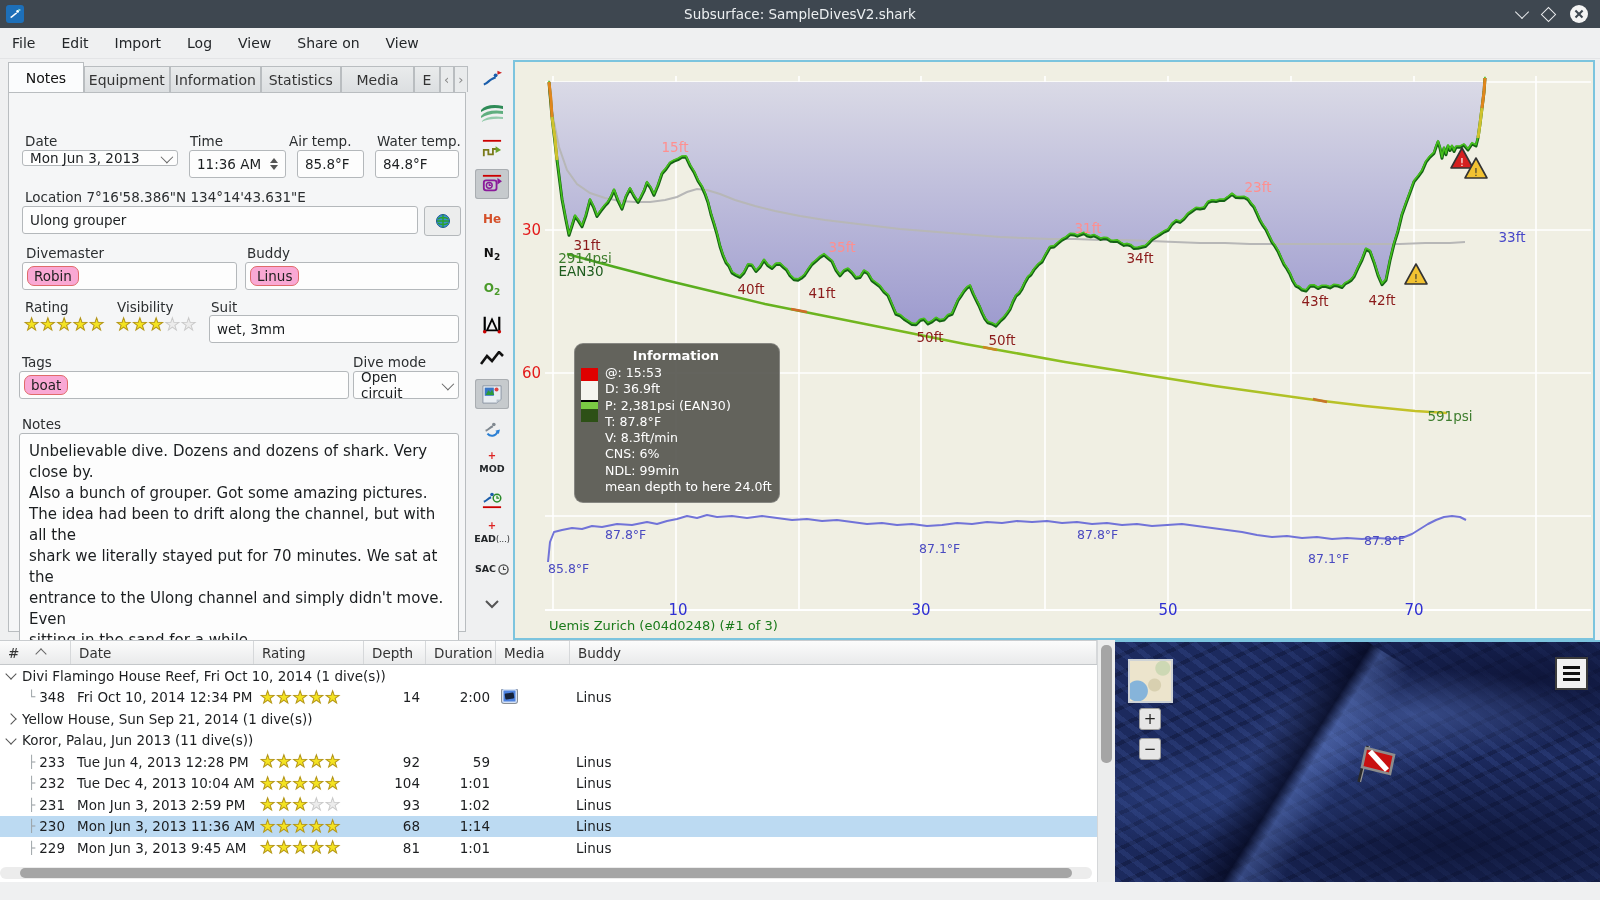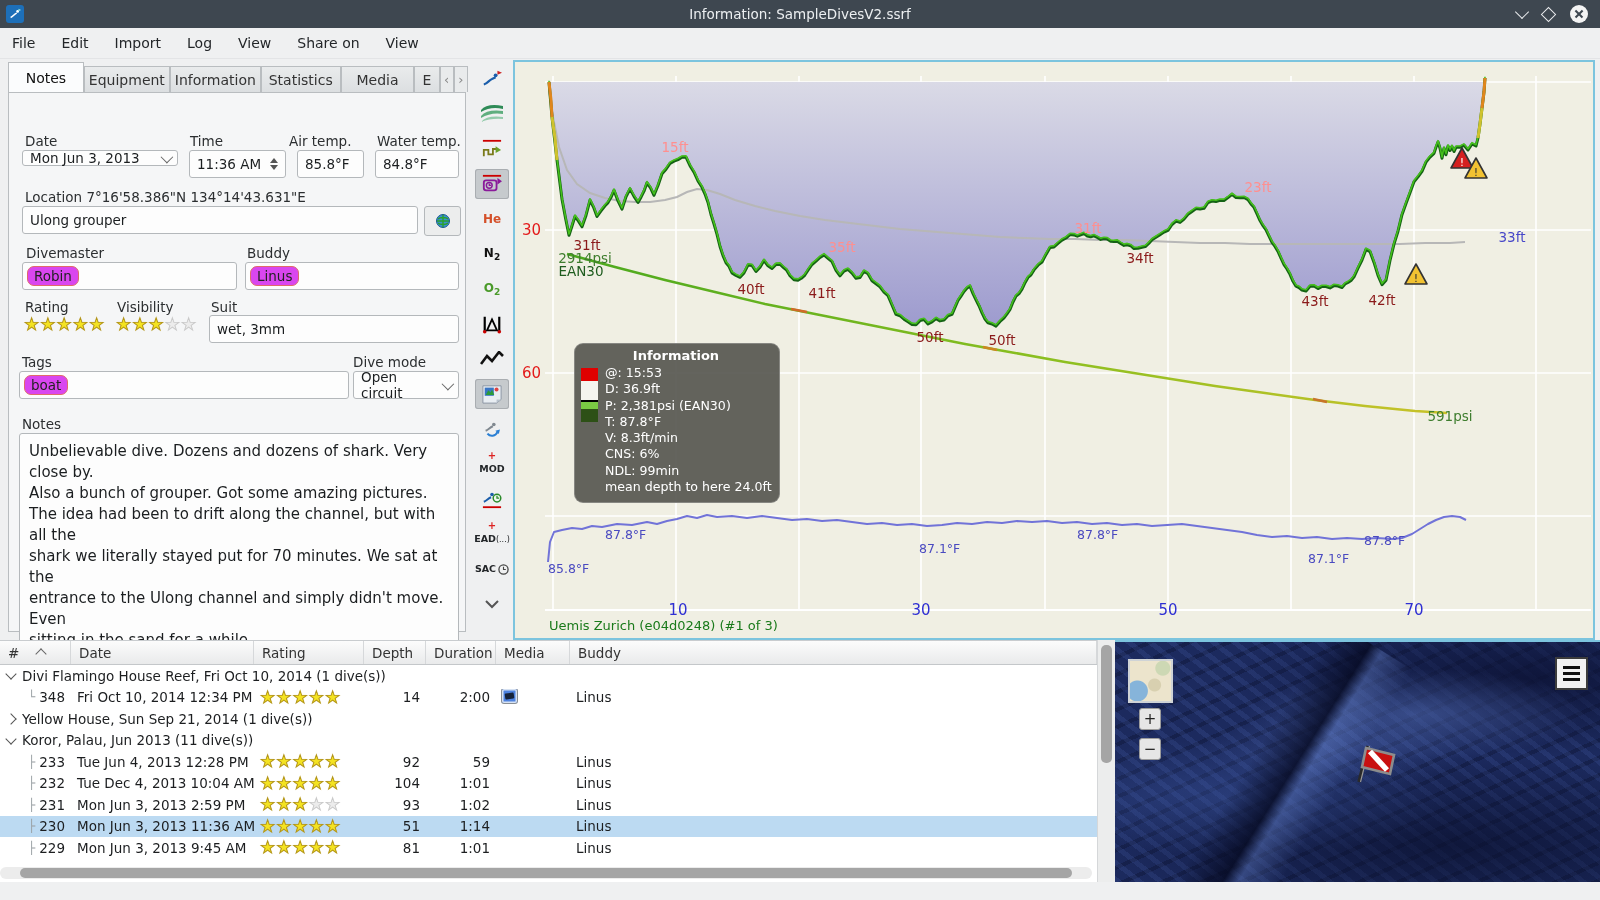--- a/index.html
+++ b/index.html
@@ -31,21 +31,21 @@
   .tab.active{background:#fbfcfd;height:30px;border-top:1px solid #b9bdc0;color:#111;}
   .tab-scroll{width:15px;height:26px;display:flex;align-items:center;justify-content:center;color:#888;font-size:13px;background:#e9ebec;border:1px solid #b9bdc0;border-bottom:none;box-sizing:border-box;}
   #tab-body{position:absolute;left:0;top:30px;width:458px;height:540px;background:#f5f6f7;border:1px solid #b9bdc0;box-sizing:border-box;}
   .flabel{position:absolute;font-size:13.5px;color:#2b2e30;}
   .input{position:absolute;background:#fdfdfd;border:1px solid #b4b8bb;border-radius:3px;box-sizing:border-box;font-size:13.5px;color:#1b1e20;display:flex;align-items:center;padding:0 7px;}
   .combo-arrow{margin-left:auto;width:8px;height:8px;border-right:1.5px solid #666;border-bottom:1.5px solid #666;transform:rotate(45deg) translateY(-2px);}
   .spin{margin-left:auto;display:flex;flex-direction:column;gap:2px;align-items:center;}
   .spin i{width:0;height:0;border-left:4px solid transparent;border-right:4px solid transparent;}
   .spin i.up{border-bottom:5px solid #555;}
   .spin i.dn{border-top:5px solid #555;}
-  .pill{background:#d946ef;border:1px solid #e06a6a;border-radius:7px;padding:1px 6px;font-size:13.5px;color:#222;}
+  .pill{background:#f9a8d4;border:1px solid #e06a6a;border-radius:7px;padding:1px 6px;font-size:13.5px;color:#222;}
   .stars{letter-spacing:1px;font-size:17px;line-height:1;}
   .stars .on{color:#f4e321;-webkit-text-stroke:0.9px #b3951a;text-shadow:0 0 1px #b3951a;}
   .stars .off{color:#ececec;-webkit-text-stroke:0.9px #c9c9c9;}
   #notes-box{position:absolute;left:10px;top:340px;width:440px;height:212px;background:#fdfdfd;border:1px solid #b4b8bb;border-radius:3px;box-sizing:border-box;padding:7px 9px;font-size:15px;line-height:1.4;color:#1b1e20;white-space:pre-wrap;}
   .globe-btn{position:absolute;background:#eceded;border:1px solid #b4b8bb;border-radius:3px;display:flex;align-items:center;justify-content:center;}
 
   
   #ptoolbar{left:472px;top:64px;width:40px;height:570px;display:flex;flex-direction:column;gap:5px;align-items:center;}
   .tbtn{width:34px;height:30px;border-radius:3px;display:flex;align-items:center;justify-content:center;background:#eff0f1;}
   .tbtn.sel{background:#c6cacd;box-shadow:inset 0 0 0 1px #a9adb1;}
@@ -110,21 +110,21 @@
 <body>
 
 <div id="titlebar" class="abs">
   <div id="app-icon">
     <svg width="14" height="14" viewBox="0 0 16 16">
         <path d="M3 12c3-1 4-4 7-5" stroke="#fff" stroke-width="1.8" fill="none"></path>
         <circle cx="11" cy="5" r="1.6" fill="#fff"></circle>
         <path d="M12 2l3 1.4-3 1.4z" fill="#9ed"></path>
       </svg>
   </div>
-  <div id="win-title">Information: SampleDivesV2.ssrf</div>
+  <div id="win-title">Subsurface: SampleDivesV2.shark</div>
   <div id="win-controls">
     <div class="chev"></div>
     <div class="diamond"></div>
     <div class="closebtn">
         <span></span>
         <span></span>
       </div>
   </div>
 </div>
 
@@ -509,21 +509,21 @@
         <div class="c"></div>
         <div class="c">Linus</div>
       </div>
       <div class="dlrow sel">
         <div class="c num">
           <span class="tree">├</span>
           <span>230</span>
         </div>
         <div class="c">Mon Jun 3, 2013 11:36 AM</div>
         <div class="c stars"><span class="star on">★</span><span class="star on">★</span><span class="star on">★</span><span class="star on">★</span><span class="star on">★</span></div>
-        <div class="c r">51</div>
+        <div class="c r">68</div>
         <div class="c r">1:14</div>
         <div class="c"></div>
         <div class="c">Linus</div>
       </div>
       <div class="dlrow">
         <div class="c num">
           <span class="tree">├</span>
           <span>229</span>
         </div>
         <div class="c">Mon Jun 3, 2013 9:45 AM</div>

